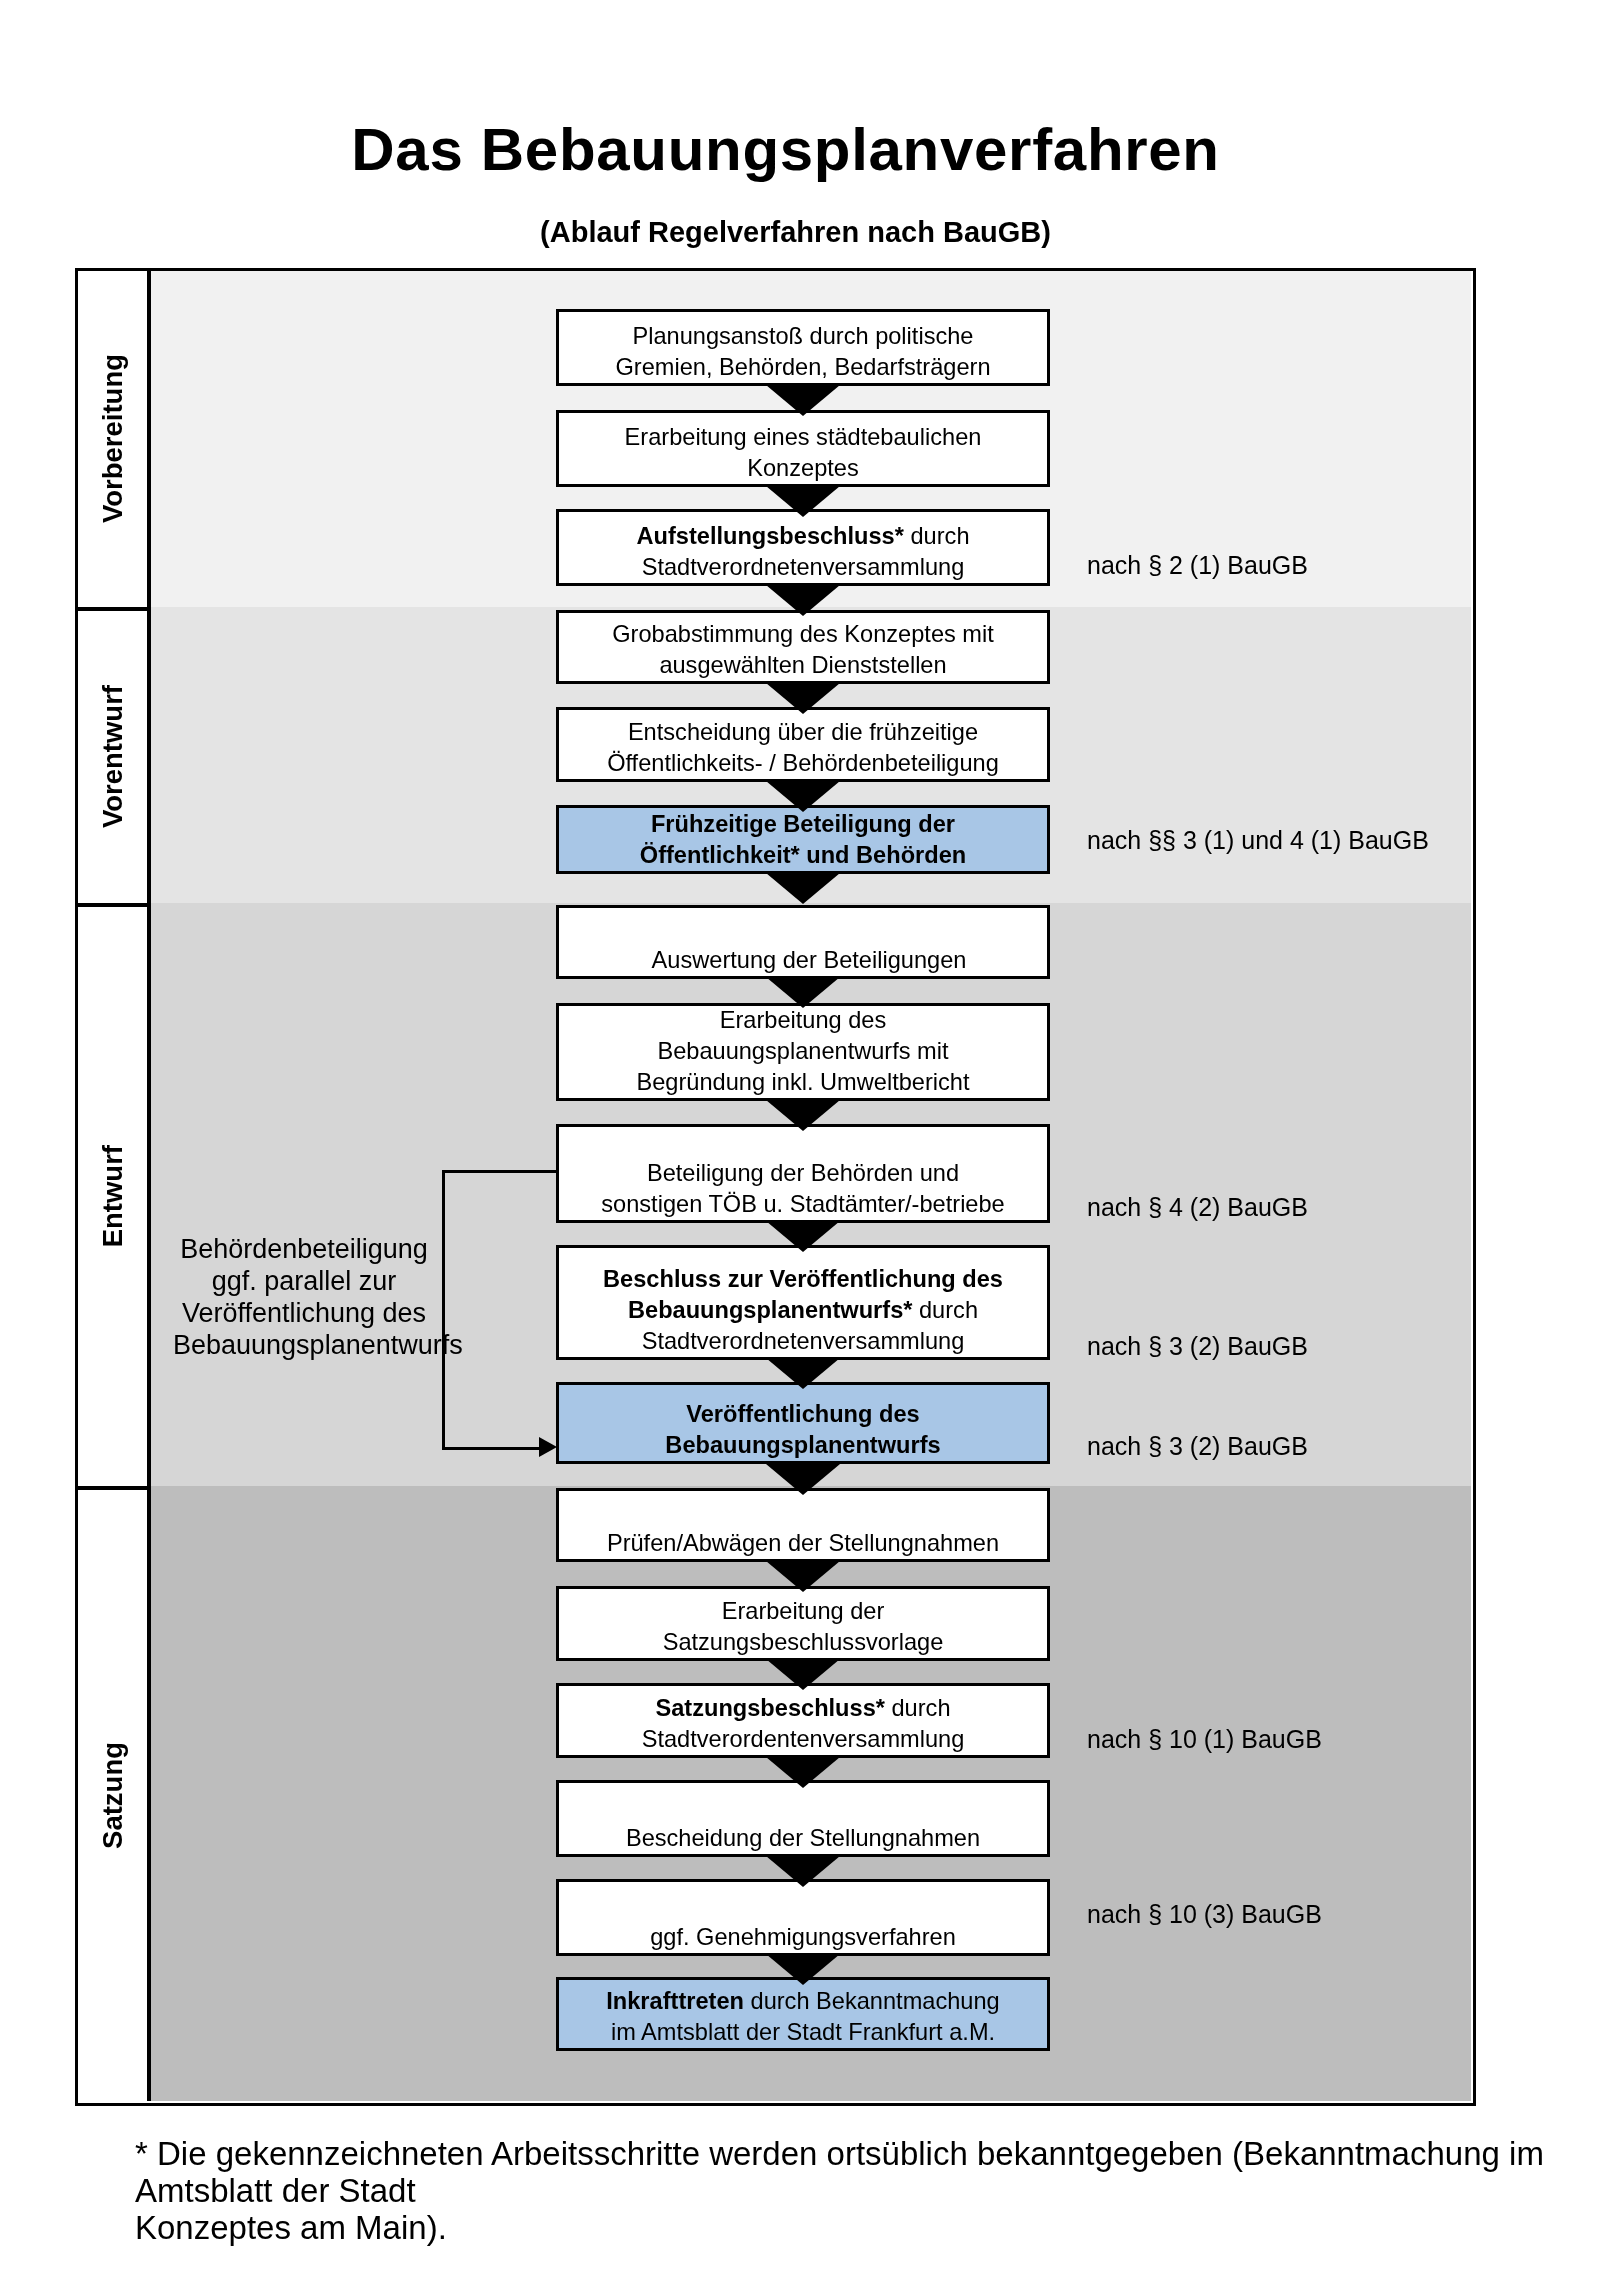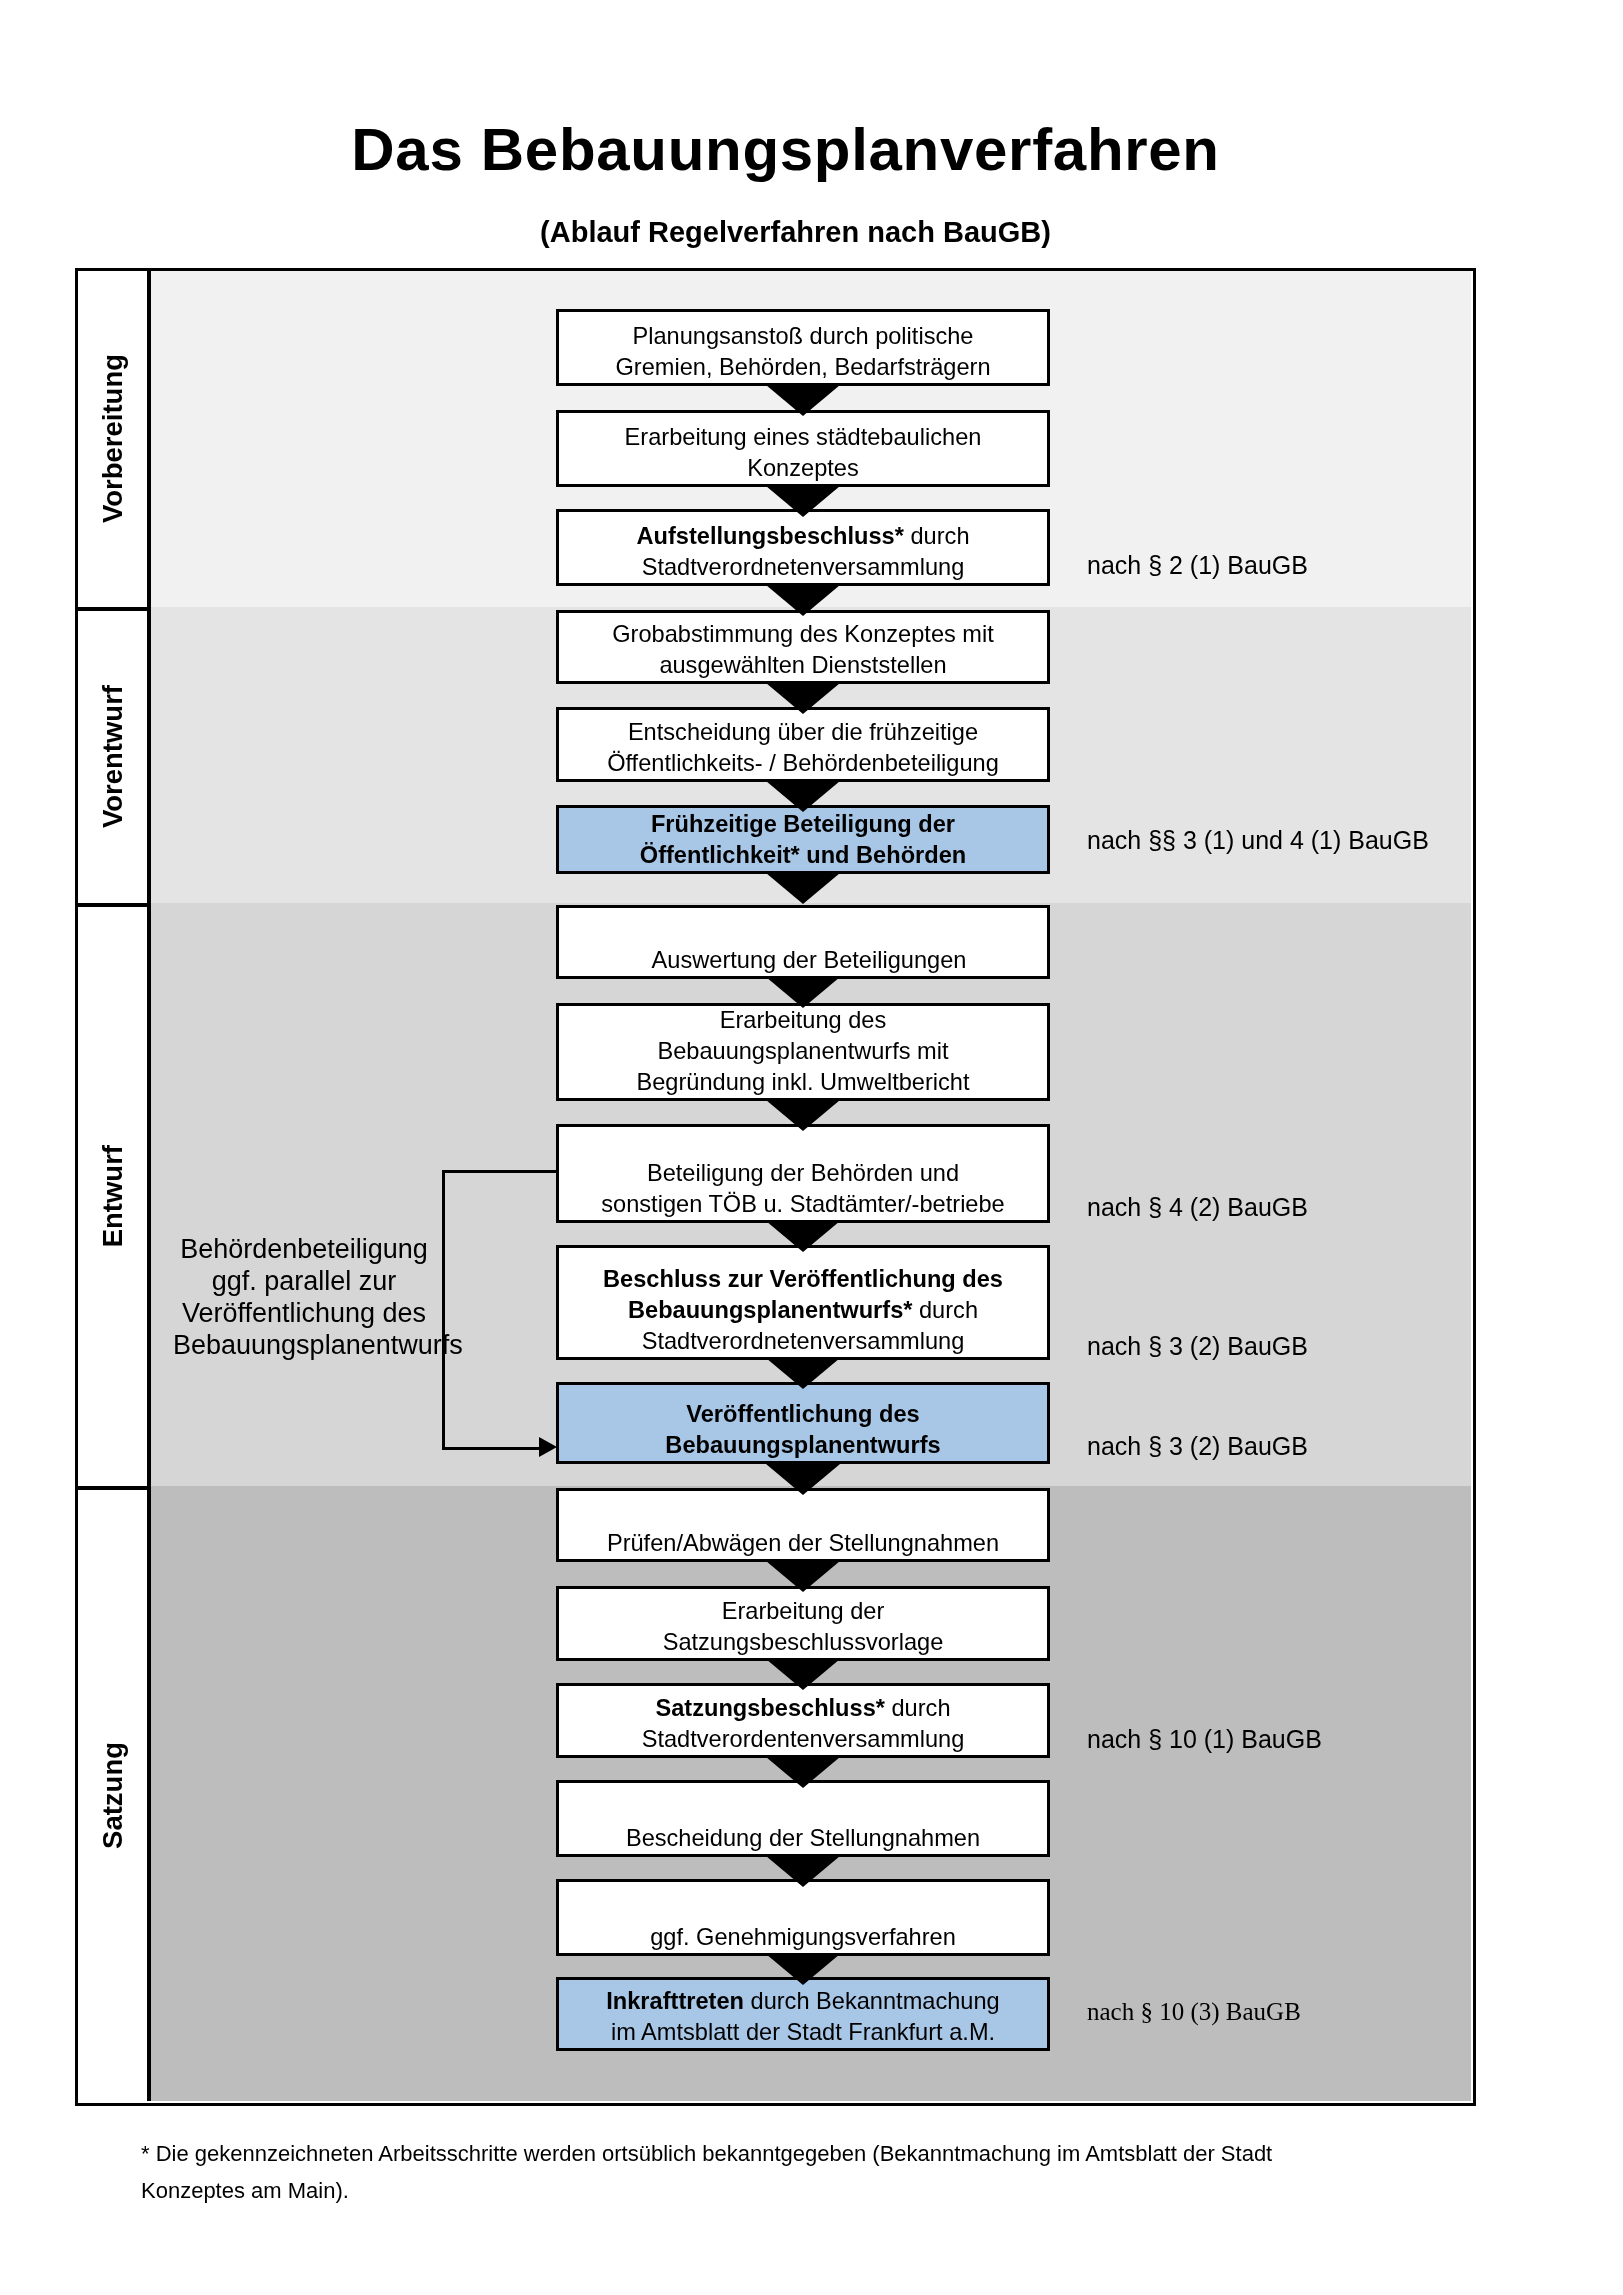--- a/index.html
+++ b/index.html
@@ -33,21 +33,21 @@
   .legal-ref{position:absolute;left:1087px;font-size:25px;white-space:nowrap;}
 
   .side-note{position:absolute;left:173px;top:1233px;width:262px;text-align:center;
              font-size:27px;line-height:32px;}
 
   .conn{position:absolute;background:#000;}
   .conn-arrowhead{position:absolute;left:539px;top:1437px;width:0;height:0;
                   border-top:10.5px solid transparent;border-bottom:10.5px solid transparent;
                   border-left:18.3px solid #000;}
 
-  .footnote{position:absolute;left:141px;top:2135px;width:1414px;font-size:22px;line-height:37px;}
+  .footnote{position:absolute;left:135px;top:2135px;width:1414px;font-size:33px;line-height:37px;}
 </style>
 </head>
 <body>
 
 <div id="page">
 
   <div class="title">Das Bebauungsplanverfahren</div>
   <div class="subtitle">(Ablauf Regelverfahren nach BauGB)</div>
 
   <div class="outer">
@@ -142,21 +142,21 @@
       <div class="txt"><b>Inkrafttreten</b><span> durch Bekanntmachung
 im Amtsblatt der Stadt Frankfurt a.M.</span></div>
     </div>
 
   <div class="legal-ref" style="top:551px;">nach § 2 (1) BauGB</div>
   <div class="legal-ref" style="top:826px;">nach §§ 3 (1) und 4 (1) BauGB</div>
   <div class="legal-ref" style="top:1193px;">nach § 4 (2) BauGB</div>
   <div class="legal-ref" style="top:1332px;">nach § 3 (2) BauGB</div>
   <div class="legal-ref" style="top:1432px;">nach § 3 (2) BauGB</div>
   <div class="legal-ref" style="top:1725px;">nach § 10 (1) BauGB</div>
-  <div class="legal-ref" style="top:1998px;font-family:Liberation Serif, serif;">nach § 10 (3) BauGB</div>
+  <div class="legal-ref" style="top:1900px;">nach § 10 (3) BauGB</div>
 
   <div class="side-note">
     <div>Behördenbeteiligung</div>
     <div>ggf. parallel zur</div>
     <div>Veröffentlichung des</div>
     <div>Bebauungsplanentwurfs</div>
   </div>
   <div class="conn" style="left:442px;top:1170px;width:3.3px;height:279px;"></div>
   <div class="conn" style="left:442px;top:1170px;width:117px;height:3.3px;"></div>
   <div class="conn" style="left:442px;top:1447px;width:99px;height:3.3px;"></div>

